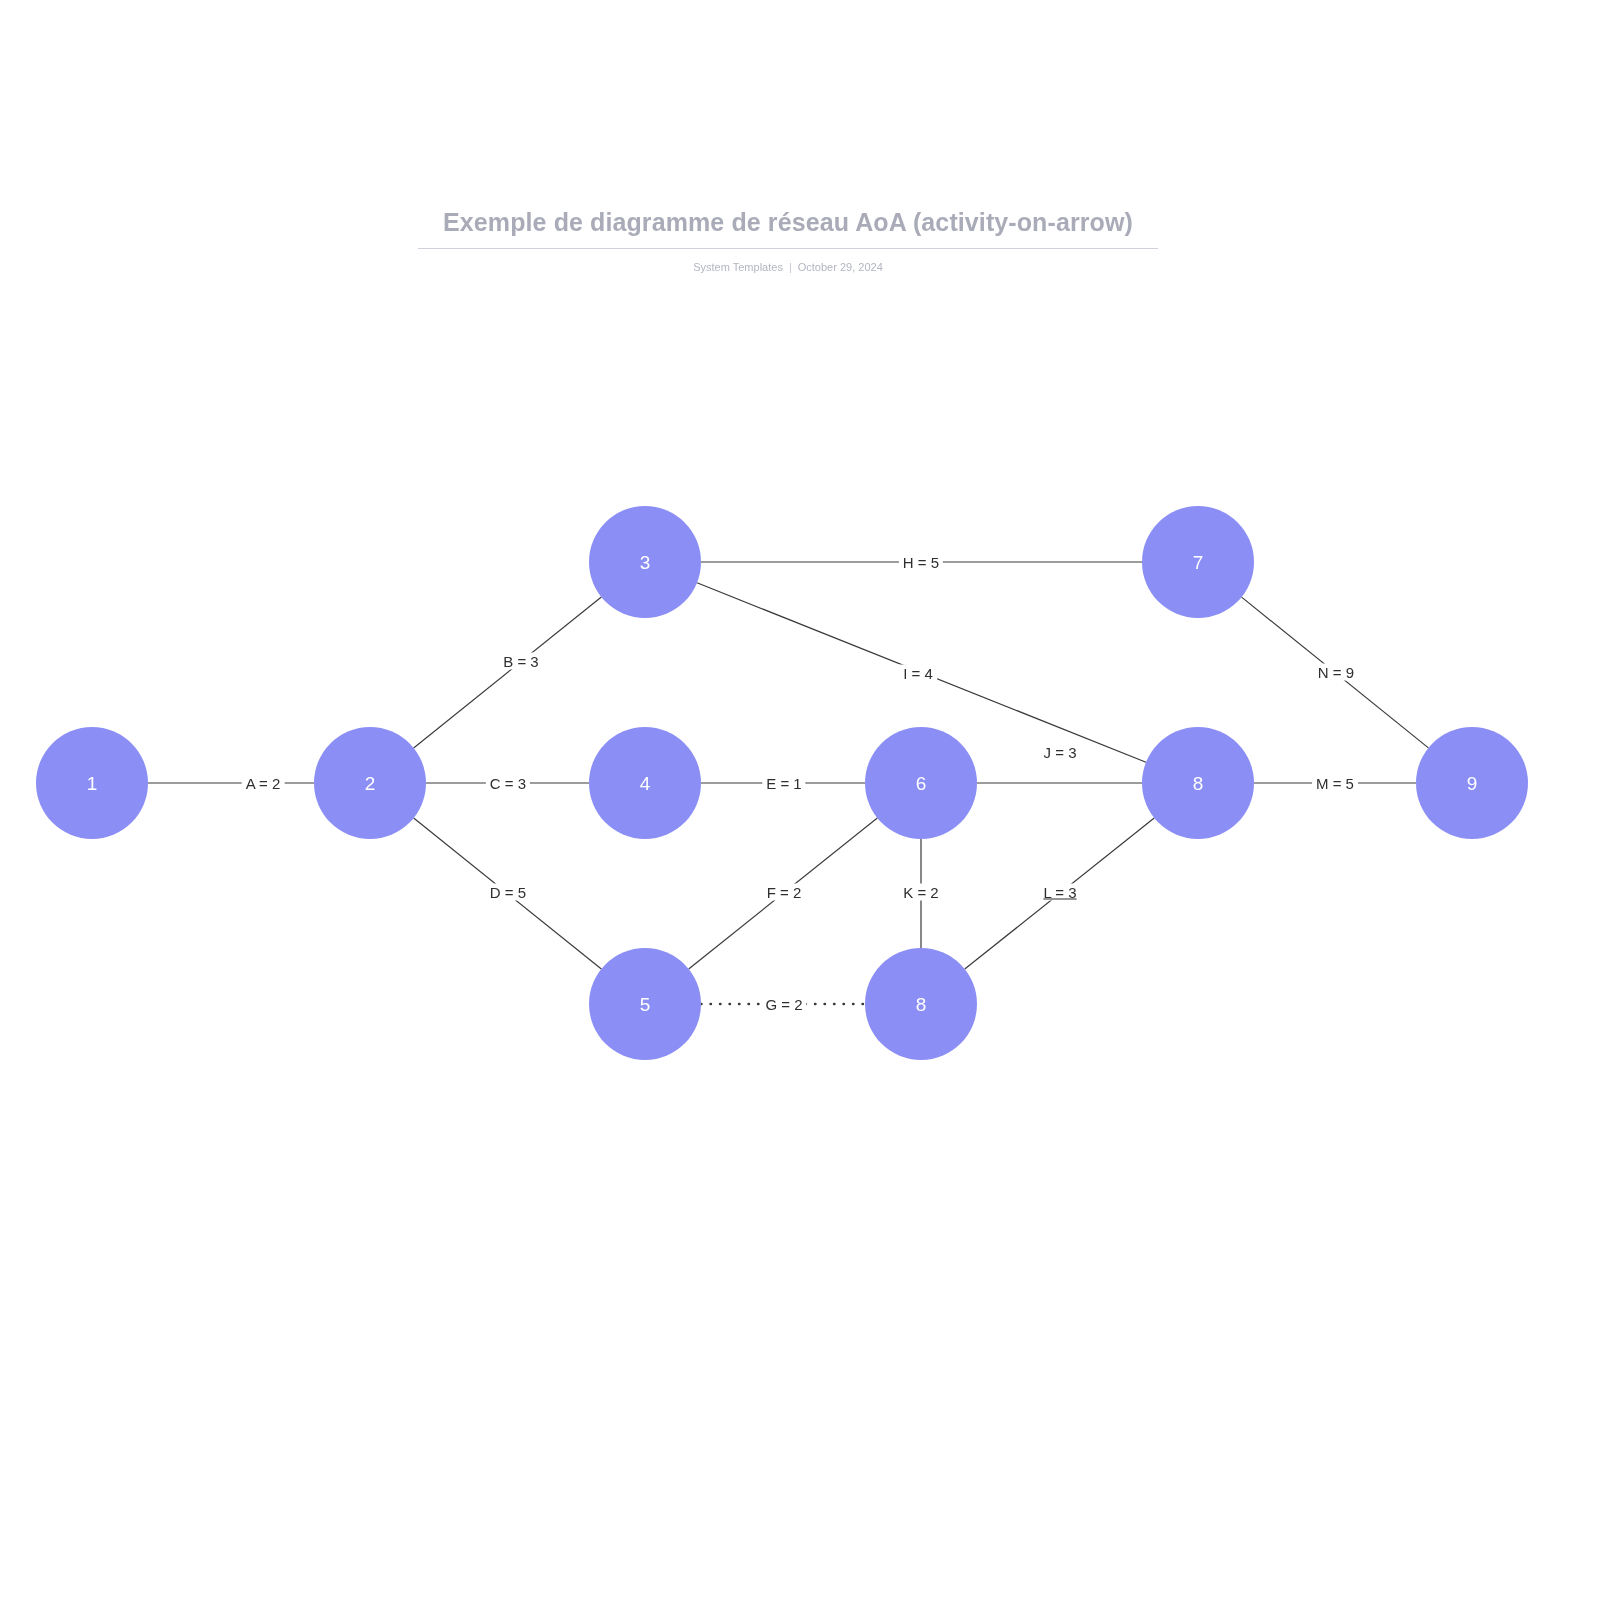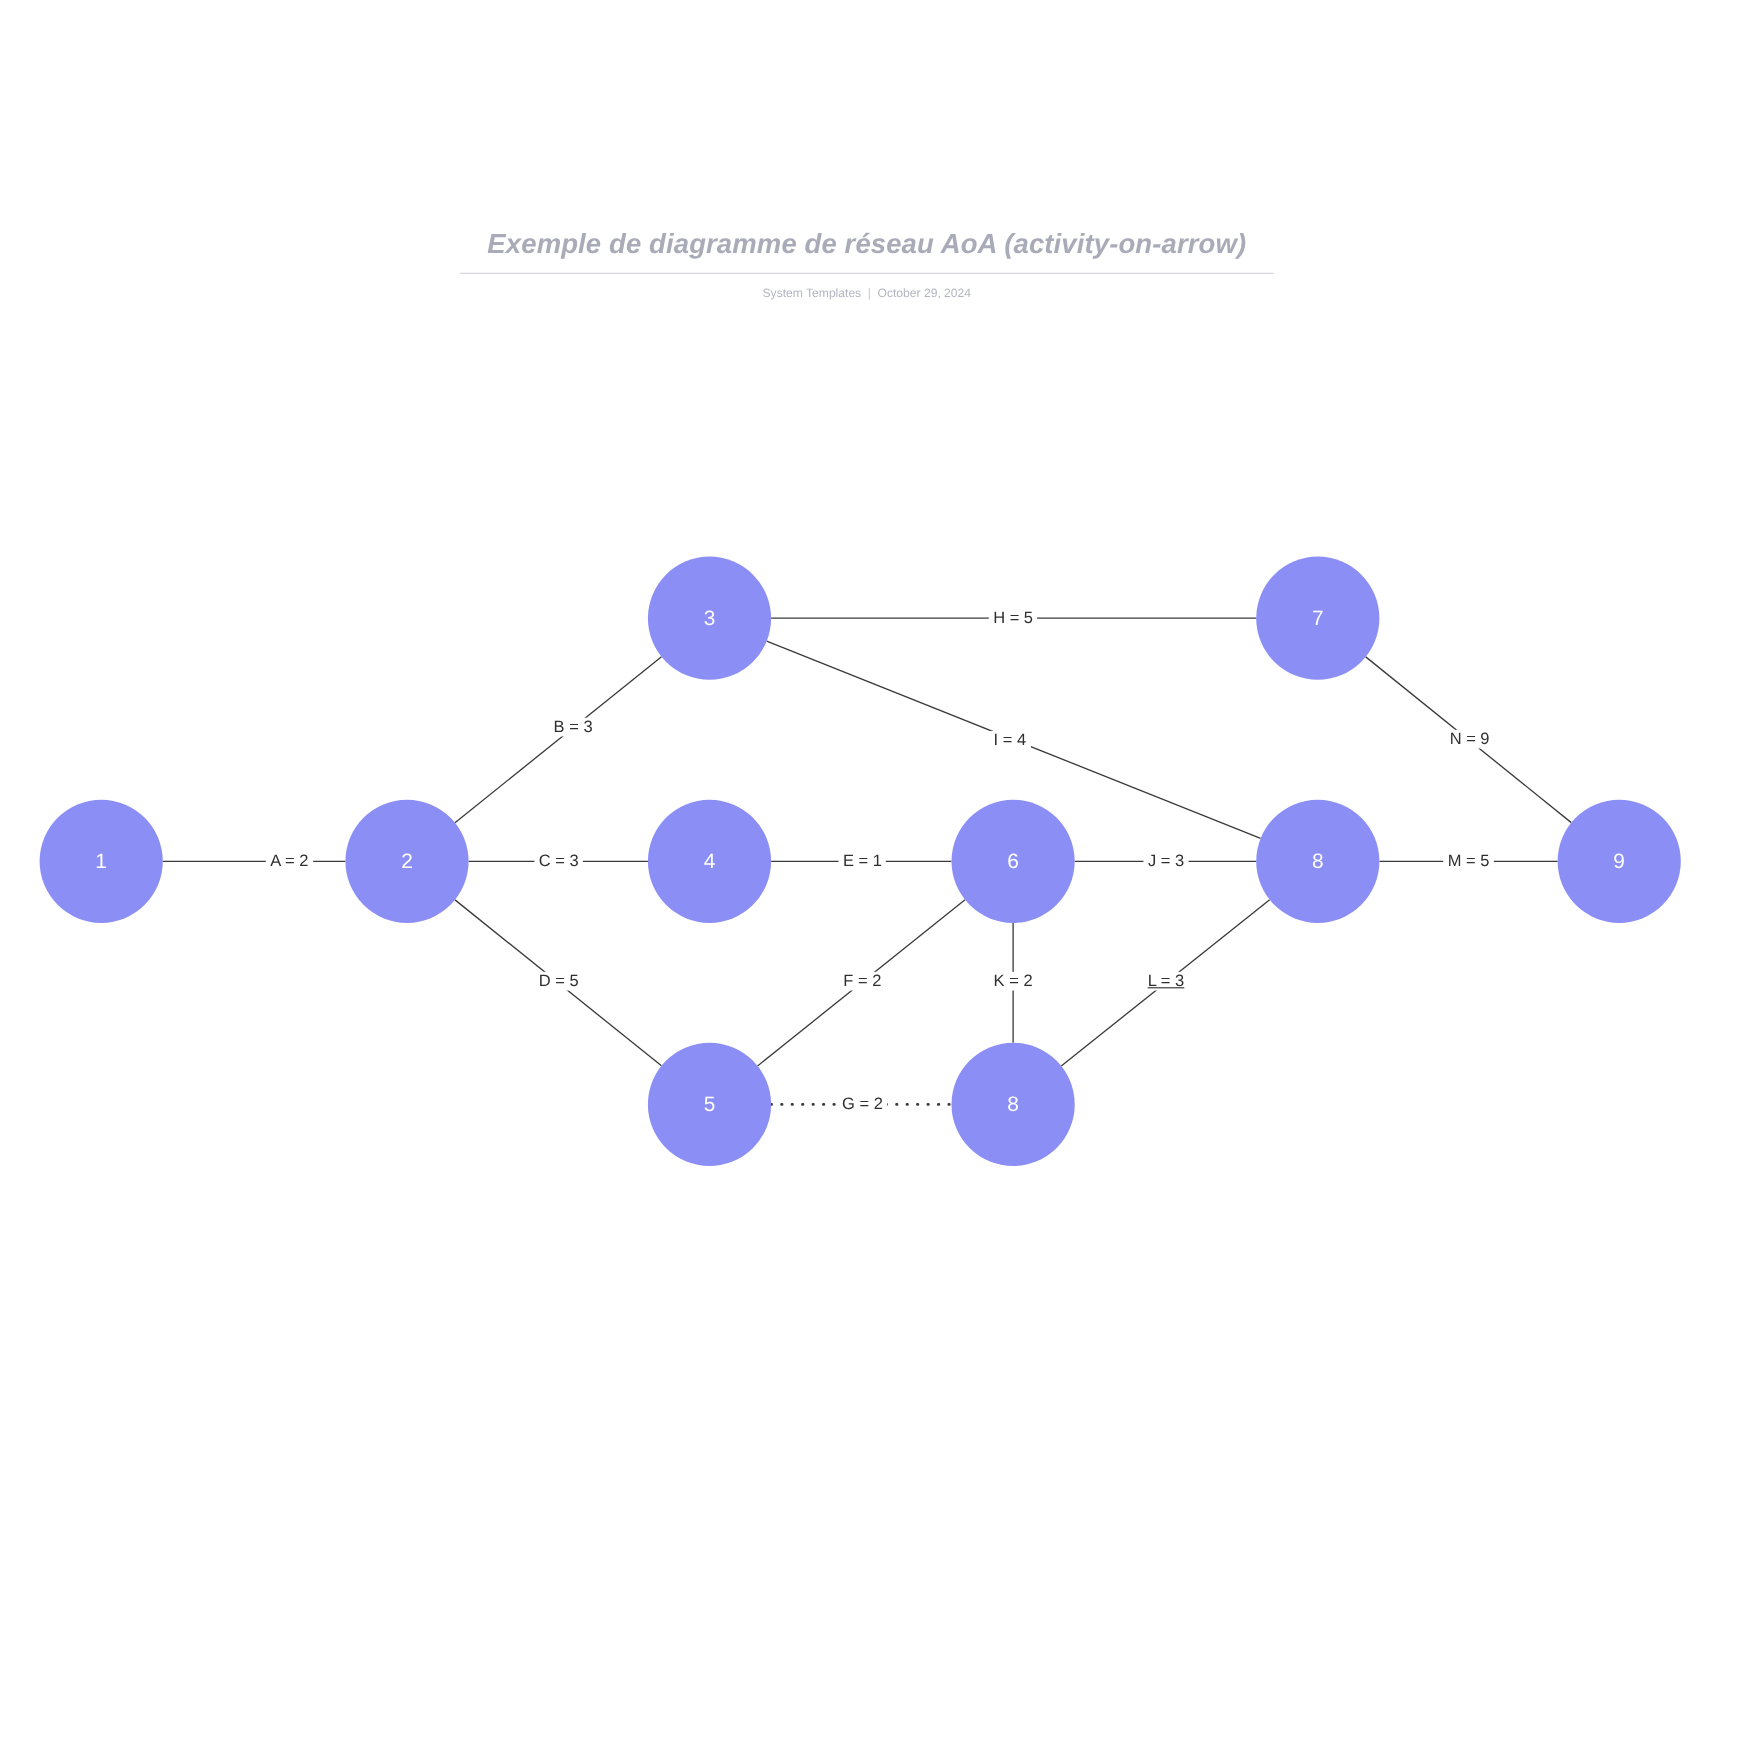--- a/index.html
+++ b/index.html
@@ -32,21 +32,20 @@
     width: 740px;
     text-align: center;
   }
   .header-title {
     font-size: 25px;
     font-weight: bold;
     color: #a9acb8;
     letter-spacing: 0.1px;
     line-height: 34px;
     white-space: nowrap;
-    font-style: italic;
   }
   .header-rule {
     margin-top: 9px;
     height: 1px;
     background: #cfd2da;
     width: 100%;
   }
   .header-sub {
     margin-top: 9px;
     font-size: 11px;
@@ -141,21 +140,21 @@
     <div id="label-layer">
         <div class="edge-label" style="left: 231px; top: 783px; margin-left: 32px;">A = 2</div>
         <div class="edge-label" style="left: 521px; top: 661px; text-align: right;">B = 3</div>
         <div class="edge-label" style="left: 508px; top: 783px;">C = 3</div>
         <div class="edge-label" style="left: 508px; top: 892px;">D = 5</div>
         <div class="edge-label" style="left: 784px; top: 783px;">E = 1</div>
         <div class="edge-label" style="left: 784px; top: 892px;">F = 2</div>
         <div class="edge-label" style="left: 784px; top: 1004px;">G = 2</div>
         <div class="edge-label" style="left: 921px; top: 562px; text-align: right;">H = 5</div>
         <div class="edge-label" style="left: 918px; top: 673px;">I = 4</div>
-        <div class="edge-label" style="left: 1060px; top: 783px; text-align: center;">J = 3</div>
+        <div class="edge-label" style="left: 1060px; top: 752px; text-align: center;">J = 3</div>
         <div class="edge-label" style="left: 921px; top: 892px;">K = 2</div>
         <div class="edge-label" style="left: 1060px; top: 892px; text-decoration: underline;">L = 3</div>
         <div class="edge-label" style="left: 1335px; top: 783px;">M = 5</div>
         <div class="edge-label" style="left: 1336px; top: 672px;">N = 9</div>
       </div>
     <div id="node-layer">
         <div class="node" style="left: 92px; top: 783px; width: 112px; height: 112px; margin-left: -56px; margin-top: -56px; background: rgb(139, 142, 245);">
           <span class="node-label">1</span>
         </div>
         <div class="node" style="left: 370px; top: 783px; width: 112px; height: 112px; margin-left: -56px; margin-top: -56px; background: rgb(139, 142, 245);">

